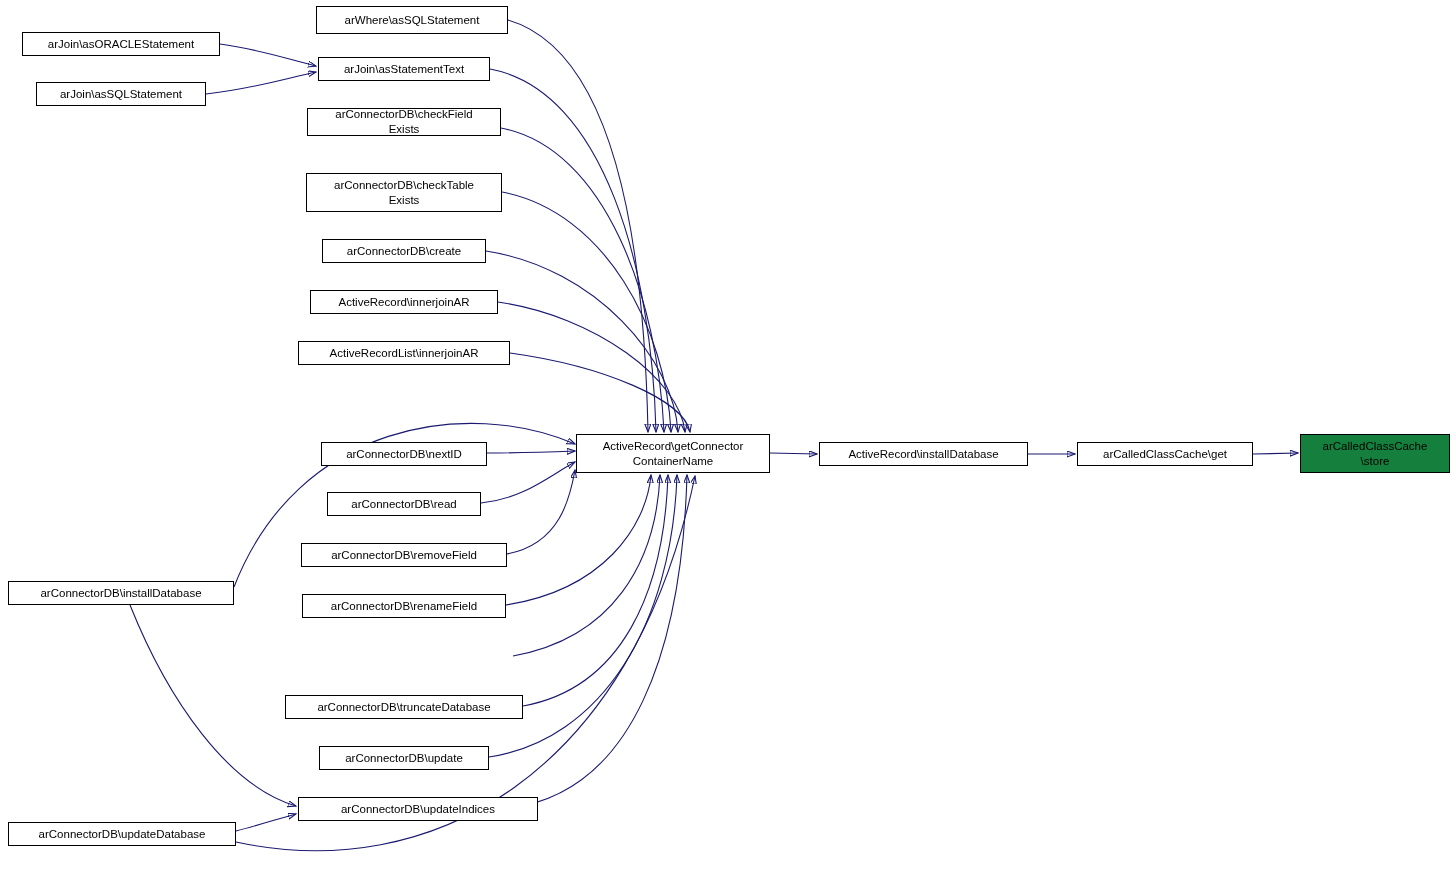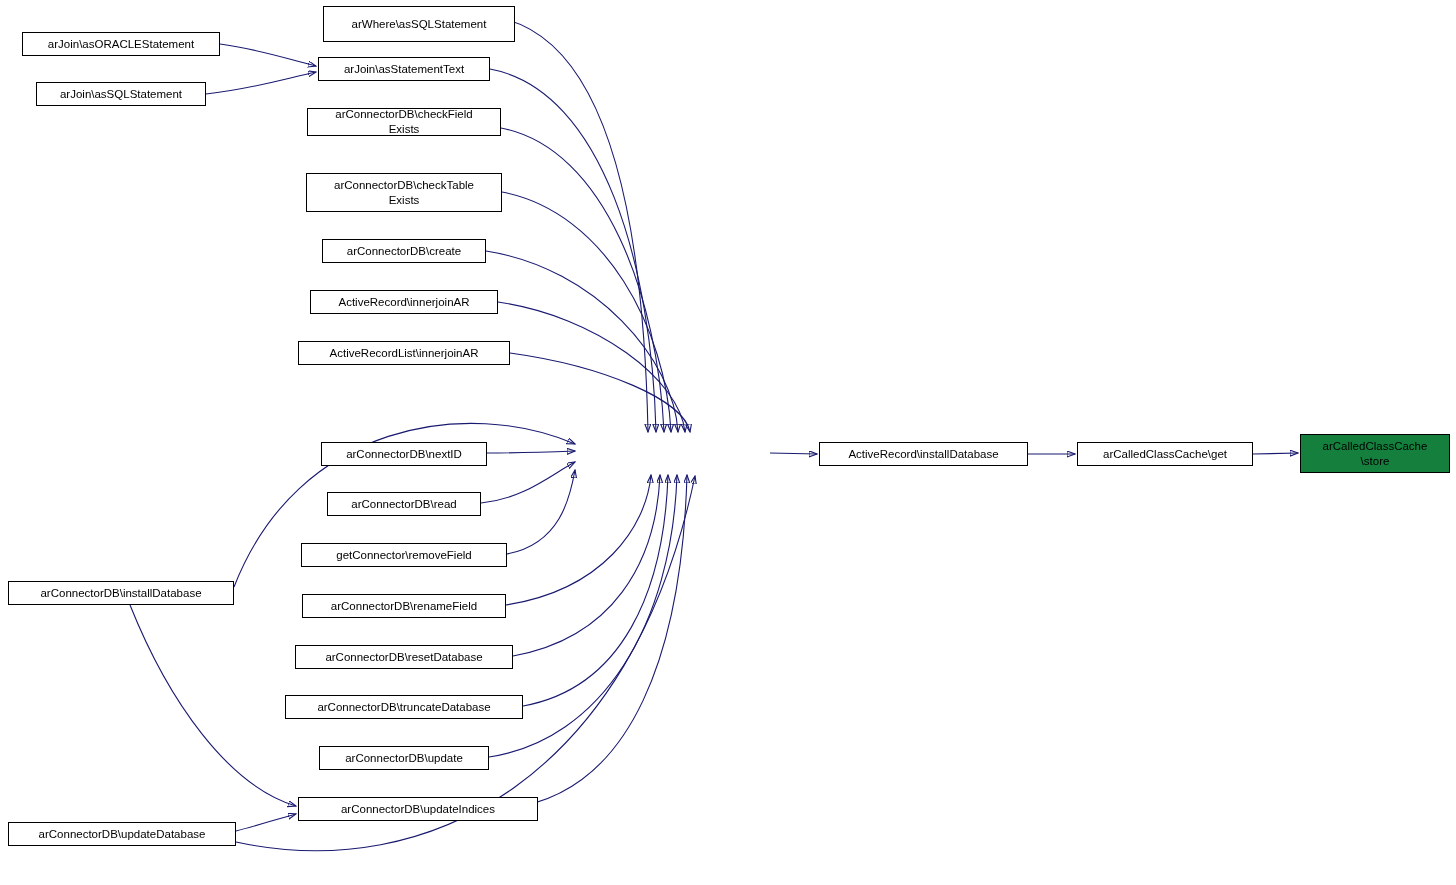--- a/index.html
+++ b/index.html
@@ -79,37 +79,38 @@
     <path d="M 236,842 C 430,884 632,776 695,476" marker-end="url(#arrow)"></path>
     <path d="M 130,605 C 168,700 228,786 296,806" marker-end="url(#arrow)"></path>
     <path d="M 236,831 C 256,826 274,820 296,814" marker-end="url(#arrow)"></path>
     <path d="M 770,453 L 817,454" marker-end="url(#arrow)"></path>
     <path d="M 1028,454 L 1075,454" marker-end="url(#arrow)"></path>
     <path d="M 1253,454 L 1298,453" marker-end="url(#arrow)"></path>
   </svg>
 
   <div class="node" style="left:22px;top:32px;width:198px;height:24px">arJoin\asORACLEStatement</div>
   <div class="node" style="left:36px;top:82px;width:170px;height:24px">arJoin\asSQLStatement</div>
-  <div class="node" style="left:323px;top:6px;width:192px;height:36px">arWhere\asSQLStatement</div>
+  <div class="node" style="left:316px;top:6px;width:192px;height:28px">arWhere\asSQLStatement</div>
   <div class="node" style="left:318px;top:57px;width:172px;height:24px">arJoin\asStatementText</div>
   <div class="node" style="left:307px;top:108px;width:194px;height:28px">arConnectorDB\checkField
 Exists</div>
   <div class="node" style="left:306px;top:173px;width:196px;height:39px">arConnectorDB\checkTable
 Exists</div>
   <div class="node" style="left:322px;top:239px;width:164px;height:24px">arConnectorDB\create</div>
   <div class="node" style="left:310px;top:290px;width:188px;height:24px">ActiveRecord\innerjoinAR</div>
   <div class="node" style="left:298px;top:341px;width:212px;height:24px">ActiveRecordList\innerjoinAR</div>
   <div class="node" style="left:321px;top:442px;width:166px;height:24px">arConnectorDB\nextID</div>
   <div class="node" style="left:327px;top:492px;width:154px;height:24px">arConnectorDB\read</div>
-  <div class="node" style="left:301px;top:543px;width:206px;height:24px">getConnector\removeField</div>
+  <div class="node" style="left:301px;top:543px;width:206px;height:24px">arConnectorDB\removeField</div>
   <div class="node" style="left:302px;top:594px;width:204px;height:24px">arConnectorDB\renameField</div>
-  <div class="node" style="left:295px;top:645px;width:218px;height:24px">arConnectorDB\resetDatabase</div>
   <div class="node" style="left:285px;top:695px;width:238px;height:24px">arConnectorDB\truncateDatabase</div>
   <div class="node" style="left:319px;top:746px;width:170px;height:24px">arConnectorDB\update</div>
   <div class="node" style="left:298px;top:797px;width:240px;height:24px">arConnectorDB\updateIndices</div>
   <div class="node" style="left:8px;top:822px;width:228px;height:24px">arConnectorDB\updateDatabase</div>
   <div class="node" style="left:8px;top:581px;width:226px;height:24px">arConnectorDB\installDatabase</div>
+  <div class="node" style="left:576px;top:434px;width:194px;height:39px">ActiveRecord\getConnector
+ContainerName</div>
   <div class="node" style="left:819px;top:442px;width:209px;height:24px">ActiveRecord\installDatabase</div>
   <div class="node" style="left:1077px;top:442px;width:176px;height:24px">arCalledClassCache\get</div>
   <div class="node highlight" style="left:1300px;top:434px;width:150px;height:39px">arCalledClassCache
 \store</div>
 
 </div>
 
 </body></html>

